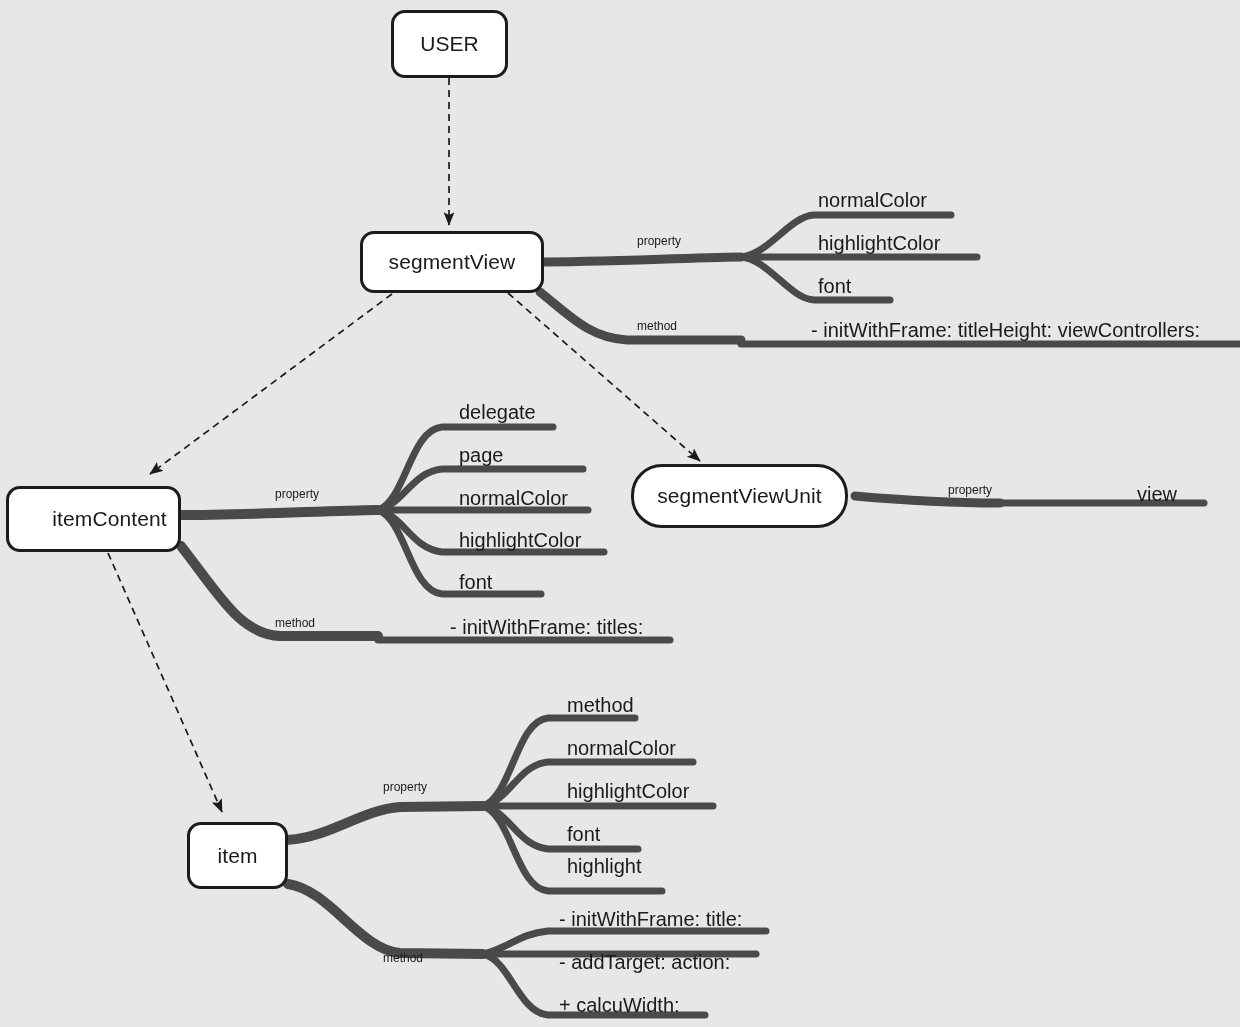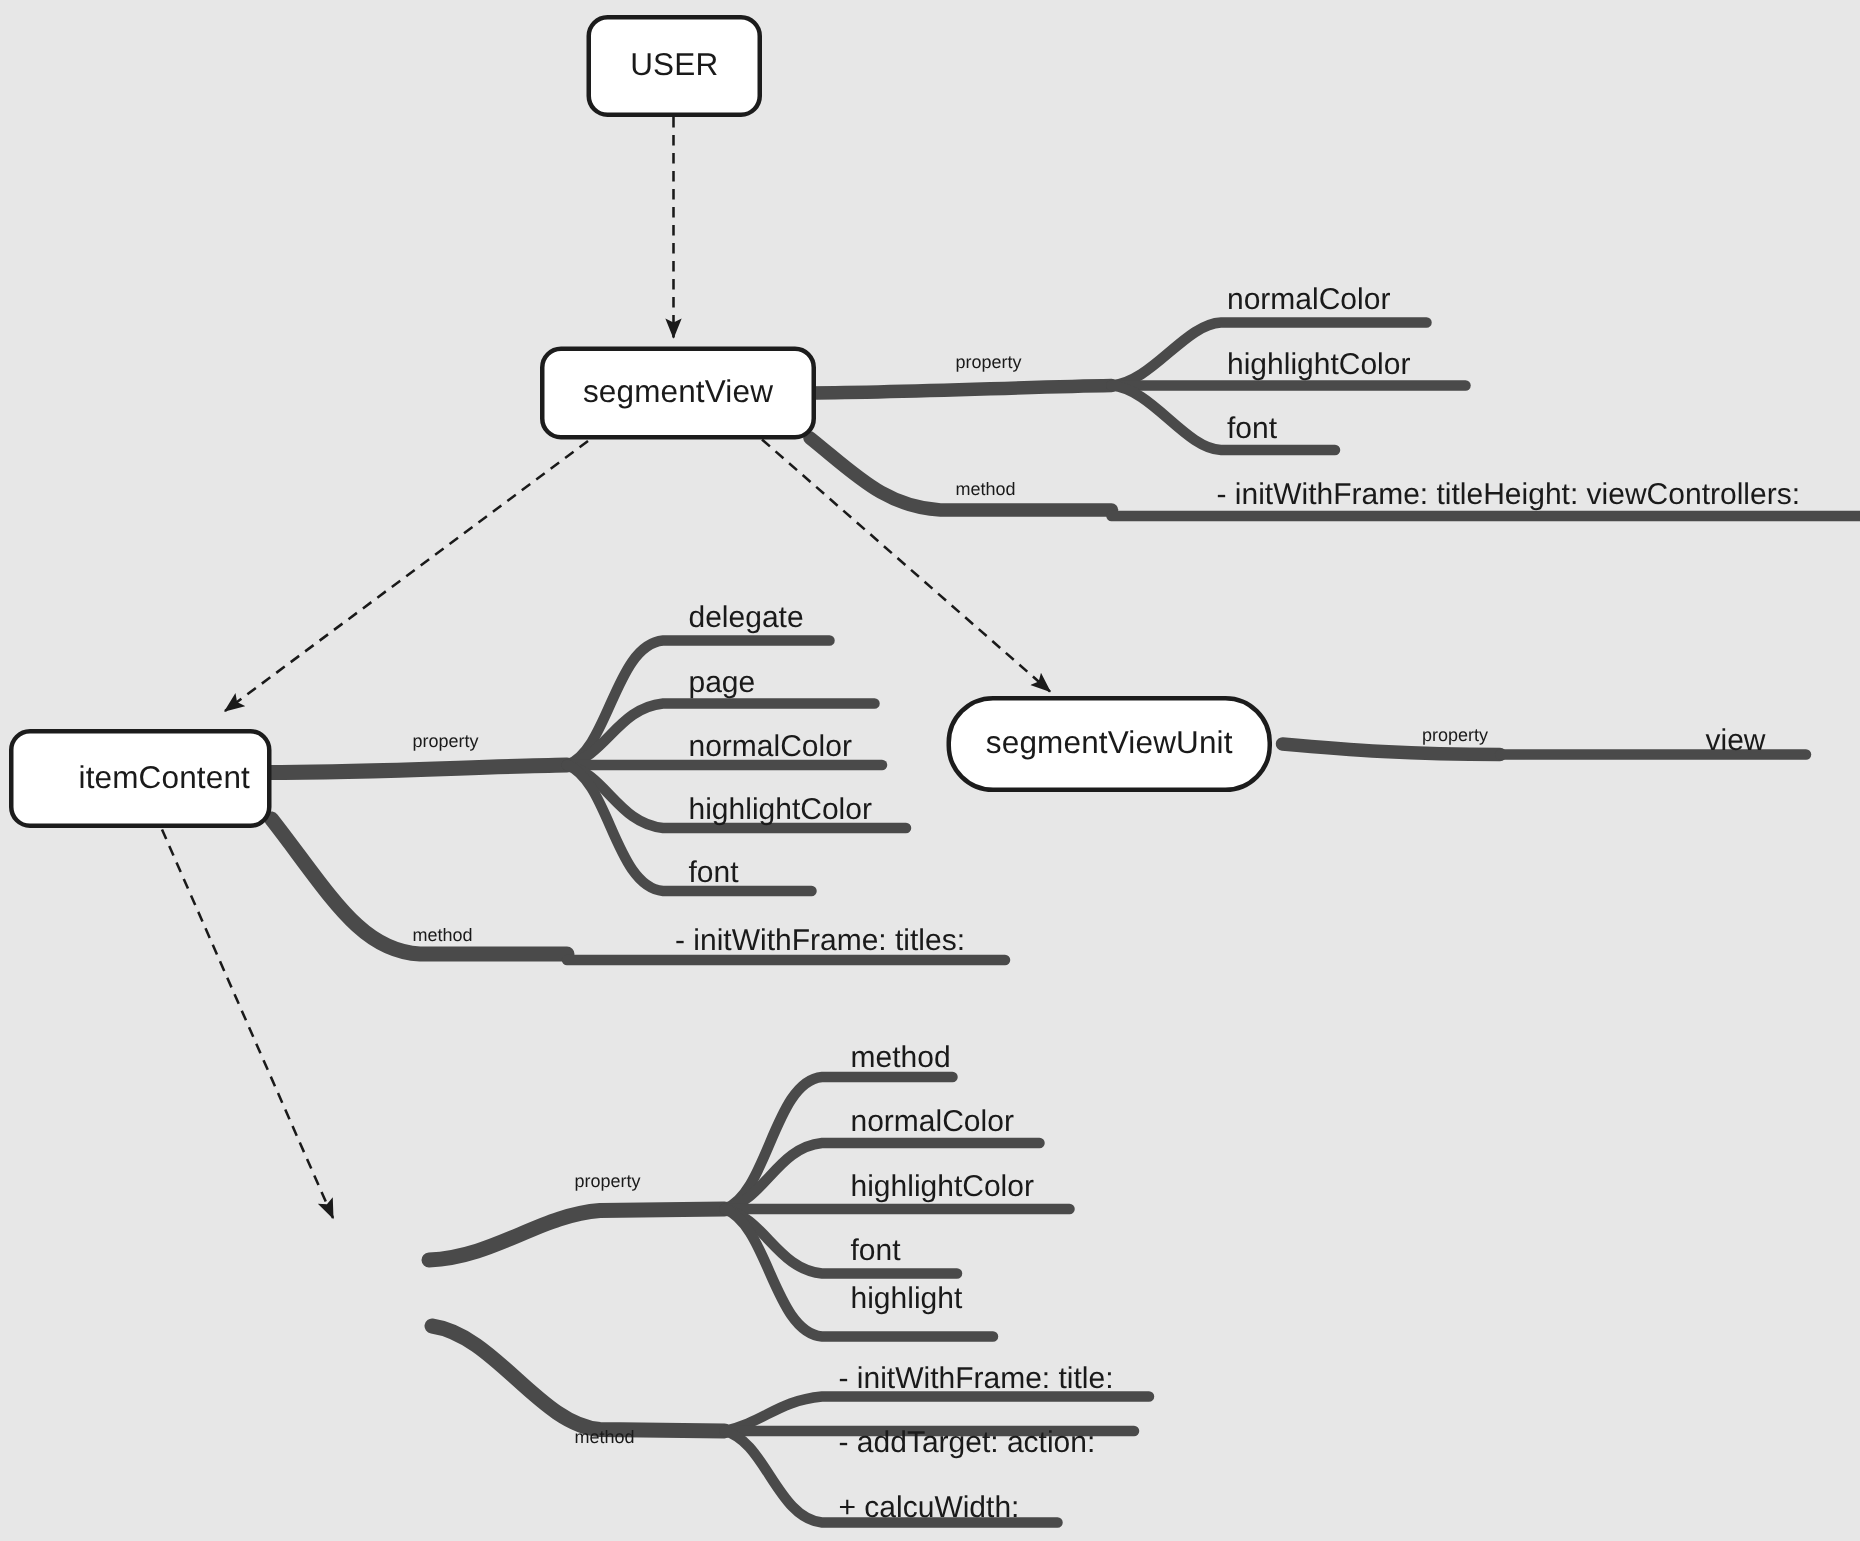--- a/index.html
+++ b/index.html
@@ -131,20 +131,23 @@
   </div>
 
   <div class="node" style="left:6px; top:486px; width:175px; height:66px;padding-left:32px;">
     <span>itemContent</span>
   </div>
 
   <div class="node" style="left:631px; top:464px; width:217px; height:64px;border-radius:31px;">
     <span>segmentViewUnit</span>
   </div>
 
+  <div class="node" style="left:187px; top:822px; width:101px; height:67px;">
+    <span>item</span>
+  </div>
 
   <div class="label rel" style="left:637px; top:235px;">property</div>
   <div class="label rel" style="left:637px; top:320px;">method</div>
 
   <div class="label leaf" style="left:818px; top:190px;">normalColor</div>
   <div class="label leaf" style="left:818px; top:233px;">highlightColor</div>
   <div class="label leaf" style="left:818px; top:276px;">font</div>
   <div class="label leaf" style="left:811px; top:320px;">- initWithFrame: titleHeight: viewControllers:</div>
 
   <div class="label rel" style="left:275px; top:488px;">property</div>

